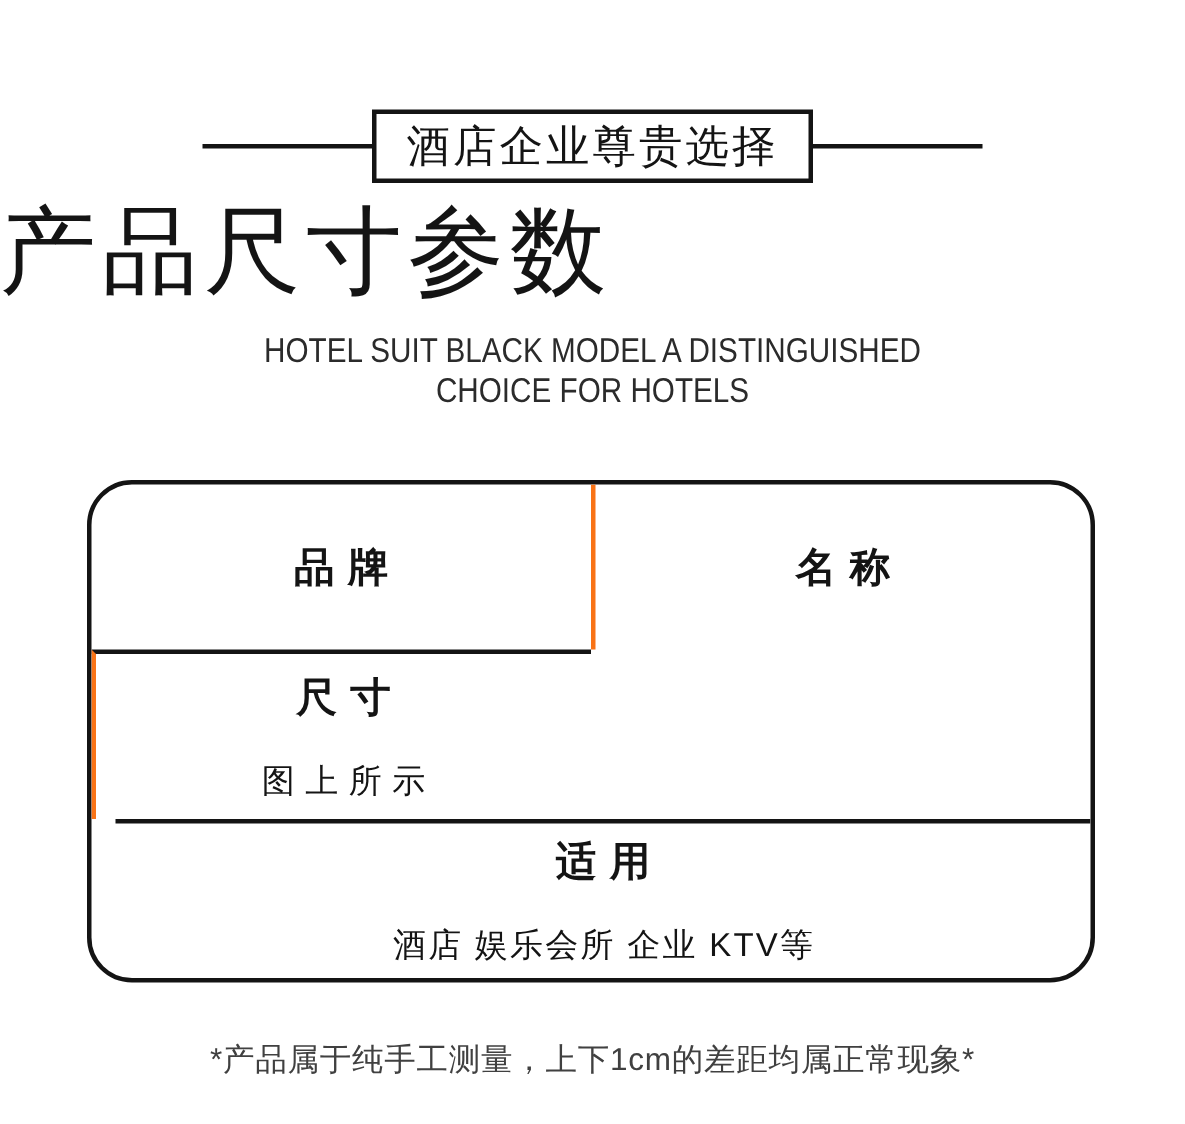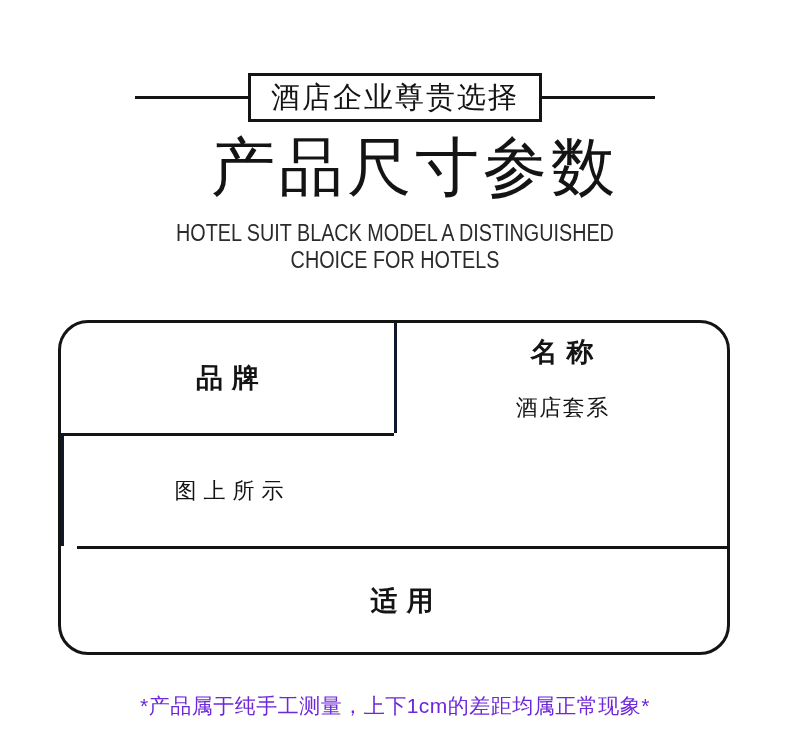--- a/index.html
+++ b/index.html
@@ -20,54 +20,54 @@
   .rule { width: 113px; height: 0; border-top: 3px solid #141414; }
   .badge {
     border: 3px solid #141414; height: 49px; padding: 0 20px;
     display: flex; align-items: center; justify-content: center;
     font-size: 29px; font-weight: 500; letter-spacing: 2px; white-space: nowrap;
   }
 
   
   .title {
     position: absolute; top: 129px; left: 0; width: 790px; margin: 0;
-    text-align: center; font-size: 64px; font-weight: 300;
-    letter-spacing: 4px; line-height: 76px; white-space: nowrap; padding-left: 40px;
+    font-size: 64px; font-weight: 300;
+    letter-spacing: 4px; line-height: 76px; white-space: nowrap;
   }
 
   
   .subtitle {
     position: absolute; top: 220px; left: 0; width: 790px; margin: 0;
     text-align: center; font-size: 23px; line-height: 27px; font-weight: 500;
     color: #2b2b2b; transform: scaleX(0.86); transform-origin: center;
   }
 
   
   .spec-table {
     position: absolute; top: 320px; left: 58px; width: 672px; height: 335px;
     border: 3px solid #141414; border-radius: 30px; overflow: hidden;
     display: grid; grid-template-columns: 1fr 1fr; grid-template-rows: 110px 113px 1fr;
     background: #ffffff;
   }
   .cell {
     display: flex; flex-direction: column; align-items: center; justify-content: center;
     gap: 23px;
   }
-  .cell.bl { border-left: 3px solid #0f172a; }
+  .cell.bl { border-left: 3px solid #f97316; }
   .cell.bt { border-top: 3px solid #141414; }
   .cell.full { grid-column: 1 / -1; margin-left: 16px; }
   .cell .label { font-size: 27px; font-weight: 700; letter-spacing: 9px; padding-left: 9px; white-space: nowrap; }
   .cell .value { font-size: 22px; font-weight: 500; letter-spacing: 1.5px; padding-left: 1.5px; white-space: nowrap; }
   .cell.size .value { letter-spacing: 7px; padding-left: 7px; text-align: center; }
 
   
   .footnote {
     position: absolute; top: 692px; left: 0; width: 790px; margin: 0;
     text-align: center; font-size: 21px; letter-spacing: 0.5px;
-    color: #6d28d9; font-weight: 400; white-space: nowrap;
+    color: #404040; font-weight: 400; white-space: nowrap;
   }
 </style>
 </head>
 <body>
 
 <div class="page">
 
   <div class="banner">
     <span class="rule"></span>
     <div class="badge">
@@ -84,29 +84,30 @@
   </p>
 
   <div class="spec-table">
 
     <div class="cell">
       <div class="label">品牌</div>
     </div>
 
     <div class="cell bl">
       <div class="label">名称</div>
-      <div class="value">酒店套系</div>
     </div>
 
 
     <div class="cell bl bt size">
+      <div class="label">尺寸</div>
       <div class="value">图上所示</div>
     </div>
 
     <div class="cell bt full">
       <div class="label">适用</div>
+      <div class="value">酒店 娱乐会所 企业 KTV等</div>
     </div>
 
   </div>
 
   <p class="footnote">*产品属于纯手工测量，上下1cm的差距均属正常现象*</p>
 
 </div>
 
 </body></html>

